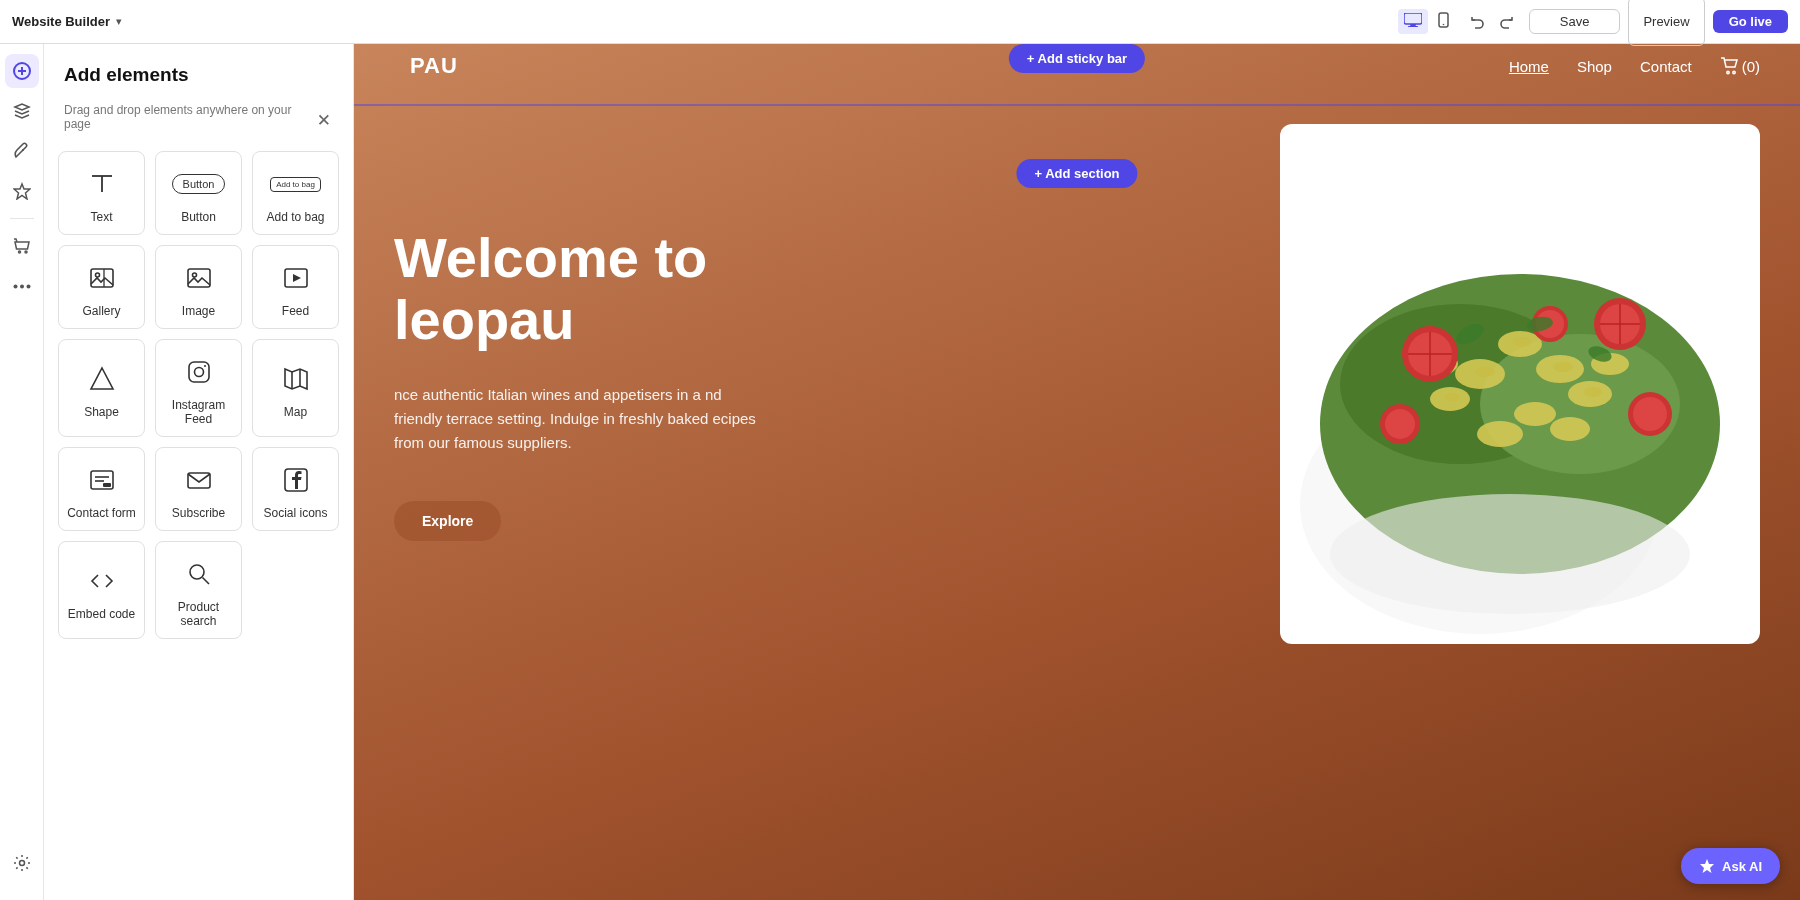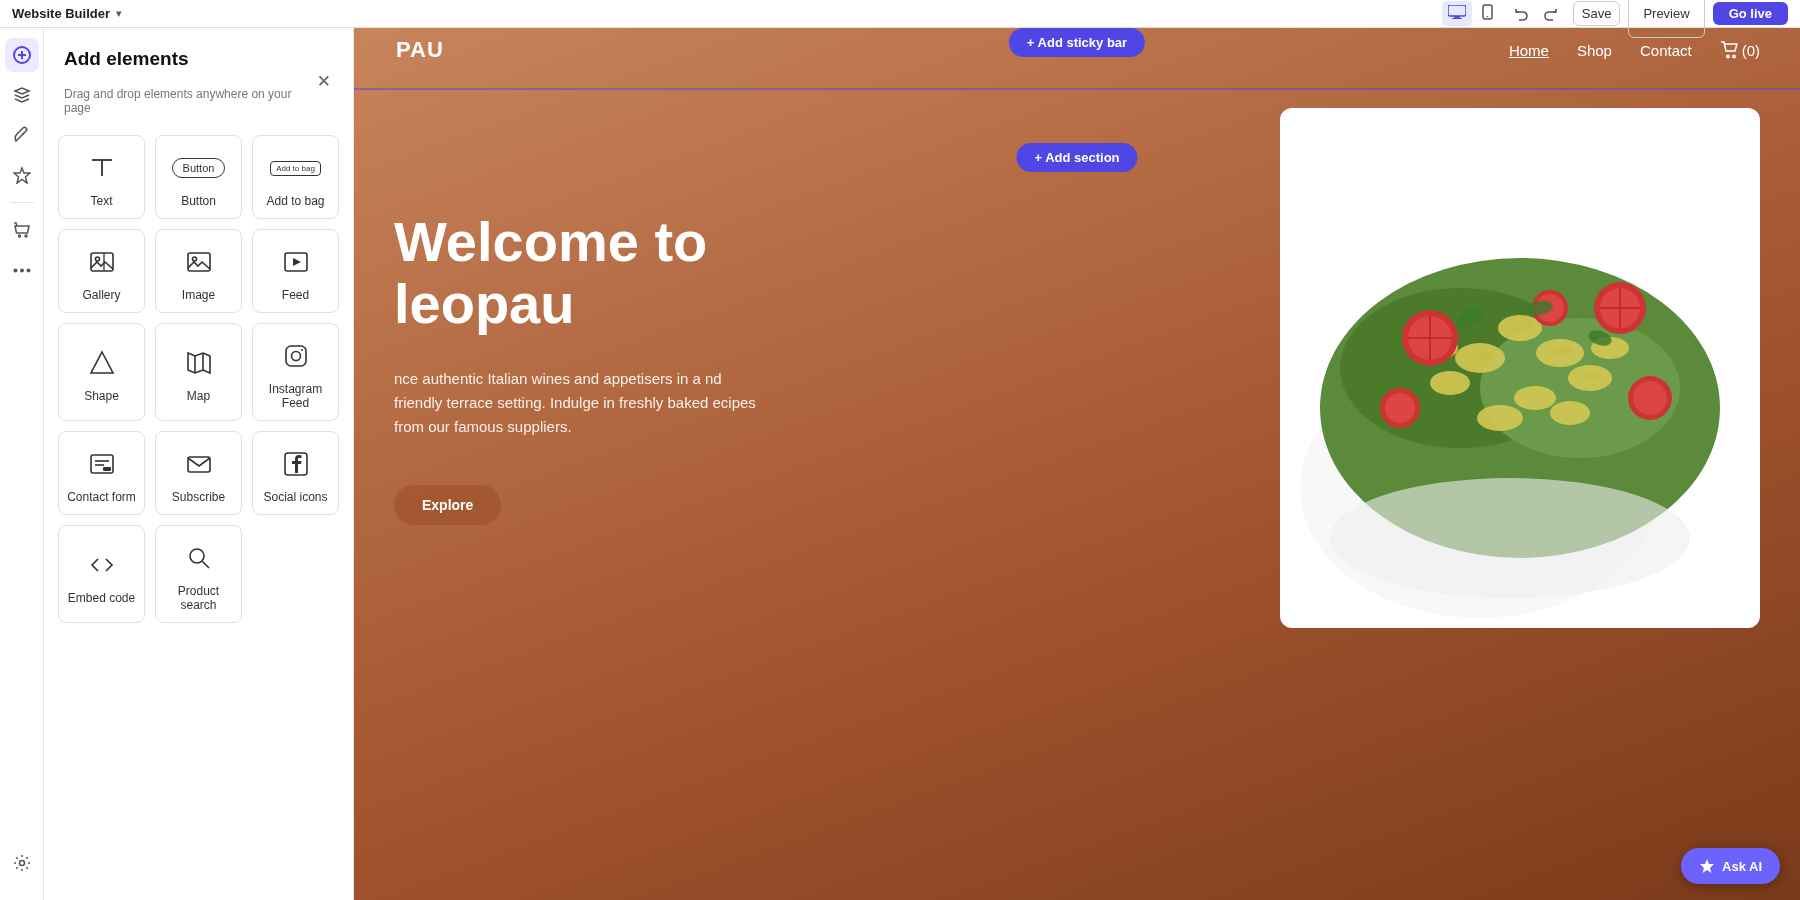--- a/index.html
+++ b/index.html
@@ -1,20 +1,20 @@
 <!DOCTYPE html>
 <html><head>
   <meta charset="utf-8">
   <style>
     * { box-sizing: border-box; margin: 0; padding: 0; }
     body { font-family: -apple-system, BlinkMacSystemFont, 'Segoe UI', sans-serif; background: #f0f0f0; overflow: hidden; width: 1800px; height: 900px; display: flex; flex-direction: column; }
 
     
     .topbar {
-      height: 28px;
+      height: 44px;
       background: #fff;
       border-bottom: 1px solid #ddd;
       display: flex;
       align-items: center;
       justify-content: space-between;
       padding: 0 12px;
       z-index: 100;
       flex-shrink: 0;
     }
     .topbar-left { display: flex; align-items: center; gap: 6px; }
@@ -22,21 +22,21 @@
     .topbar-chevron { font-size: 11px; color: #555; }
     .topbar-right { display: flex; align-items: center; gap: 8px; }
     .topbar-icon-btn {
       background: none; border: none; cursor: pointer;
       padding: 4px 6px; border-radius: 4px; color: #555;
       font-size: 16px; display: flex; align-items: center;
     }
     .topbar-undo-redo { display: flex; gap: 2px; }
     .btn-save {
       background: none; border: 1px solid #ccc; border-radius: 6px;
-      padding: 4px 8px; font-size: 13px; font-weight: 500; cursor: pointer; color: #333;
+      padding: 4px 30px; font-size: 13px; font-weight: 500; cursor: pointer; color: #333;
     }
     .btn-preview {
       background: none; border: 1px solid #ccc; border-radius: 6px;
       padding: 16px 14px; font-size: 13px; font-weight: 500; cursor: pointer; color: #333;
     }
     .btn-golive {
       background: #4F46E5; border: none; border-radius: 6px;
       padding: 4px 16px; font-size: 13px; font-weight: 600; cursor: pointer; color: #fff;
     }
     .topbar-device-icons { display: flex; gap: 4px; }
@@ -80,21 +80,21 @@
       width: 310px;
       background: #fff;
       border-right: 1px solid #e5e5e5;
       display: flex;
       flex-direction: column;
       overflow-y: auto;
       z-index: 9;
     }
     .panel-header {
       display: flex;
-      align-items: center;
+      align-items: flex-end;
       justify-content: space-between;
       padding: 20px 20px 6px 20px;
     }
     .panel-title-area { }
     .panel-title { font-size: 19px; font-weight: 700; color: #111; }
     .panel-subtitle { font-size: 12px; color: #777; margin-top: 17px; }
     .panel-close {
       background: none; border: none; cursor: pointer;
       font-size: 17px; color: #666; padding: 2px;
       line-height: 1;
@@ -187,21 +187,21 @@
       cursor: pointer;
       display: flex;
       align-items: center;
       gap: 6px;
       white-space: nowrap;
     }
 
     
     .preview-nav {
       position: absolute;
-      top: 0; left: 2px; right: 0;
+      top: 0; left: 16px; right: 0;
       height: 44px;
       display: flex;
       align-items: center;
       justify-content: space-between;
       padding: 0 40px;
       z-index: 5;
     }
     .preview-logo {
       font-size: 22px;
       font-weight: 700;
@@ -483,38 +483,38 @@
         <div class="element-icon">
           <svg width="28" height="28" viewBox="0 0 28 28" fill="none" stroke="#333" stroke-width="1.6">
               <polygon points="14,3 25,24 3,24"></polygon>
             </svg>
         </div>
         <span class="element-label">Shape</span>
       </div>
 
       <div class="element-card">
         <div class="element-icon">
-          <svg width="28" height="28" viewBox="0 0 28 28" fill="none" stroke="#333" stroke-width="1.6">
-              <polygon points="3,4 10,7 18,4 25,7 25,24 18,21 10,24 3,21"></polygon>
-              <line x1="10" y1="7" x2="10" y2="24"></line>
-              <line x1="18" y1="4" x2="18" y2="21"></line>
-            </svg>
-        </div>
-        <span class="element-label">Map</span>
-      </div>
-
-      <div class="element-card">
-        <div class="element-icon">
           <svg width="26" height="26" viewBox="0 0 26 26" fill="none" stroke="#333" stroke-width="1.6">
               <rect x="3" y="3" width="20" height="20" rx="5"></rect>
               <circle cx="13" cy="13" r="4.5"></circle>
               <circle cx="19" cy="7" r="1" fill="#333" stroke="none"></circle>
             </svg>
         </div>
         <span class="element-label">Instagram Feed</span>
+      </div>
+
+      <div class="element-card">
+        <div class="element-icon">
+          <svg width="28" height="28" viewBox="0 0 28 28" fill="none" stroke="#333" stroke-width="1.6">
+              <polygon points="3,4 10,7 18,4 25,7 25,24 18,21 10,24 3,21"></polygon>
+              <line x1="10" y1="7" x2="10" y2="24"></line>
+              <line x1="18" y1="4" x2="18" y2="21"></line>
+            </svg>
+        </div>
+        <span class="element-label">Map</span>
       </div>
 
       <div class="element-card">
         <div class="element-icon">
           <svg width="28" height="28" viewBox="0 0 28 28" fill="none" stroke="#333" stroke-width="1.6">
               <rect x="3" y="5" width="22" height="18" rx="2"></rect>
               <line x1="7" y1="11" x2="21" y2="11"></line>
               <line x1="7" y1="15" x2="16" y2="15"></line>
               <rect x="15" y="17" width="8" height="4" rx="1" fill="#333" stroke="none"></rect>
             </svg>

